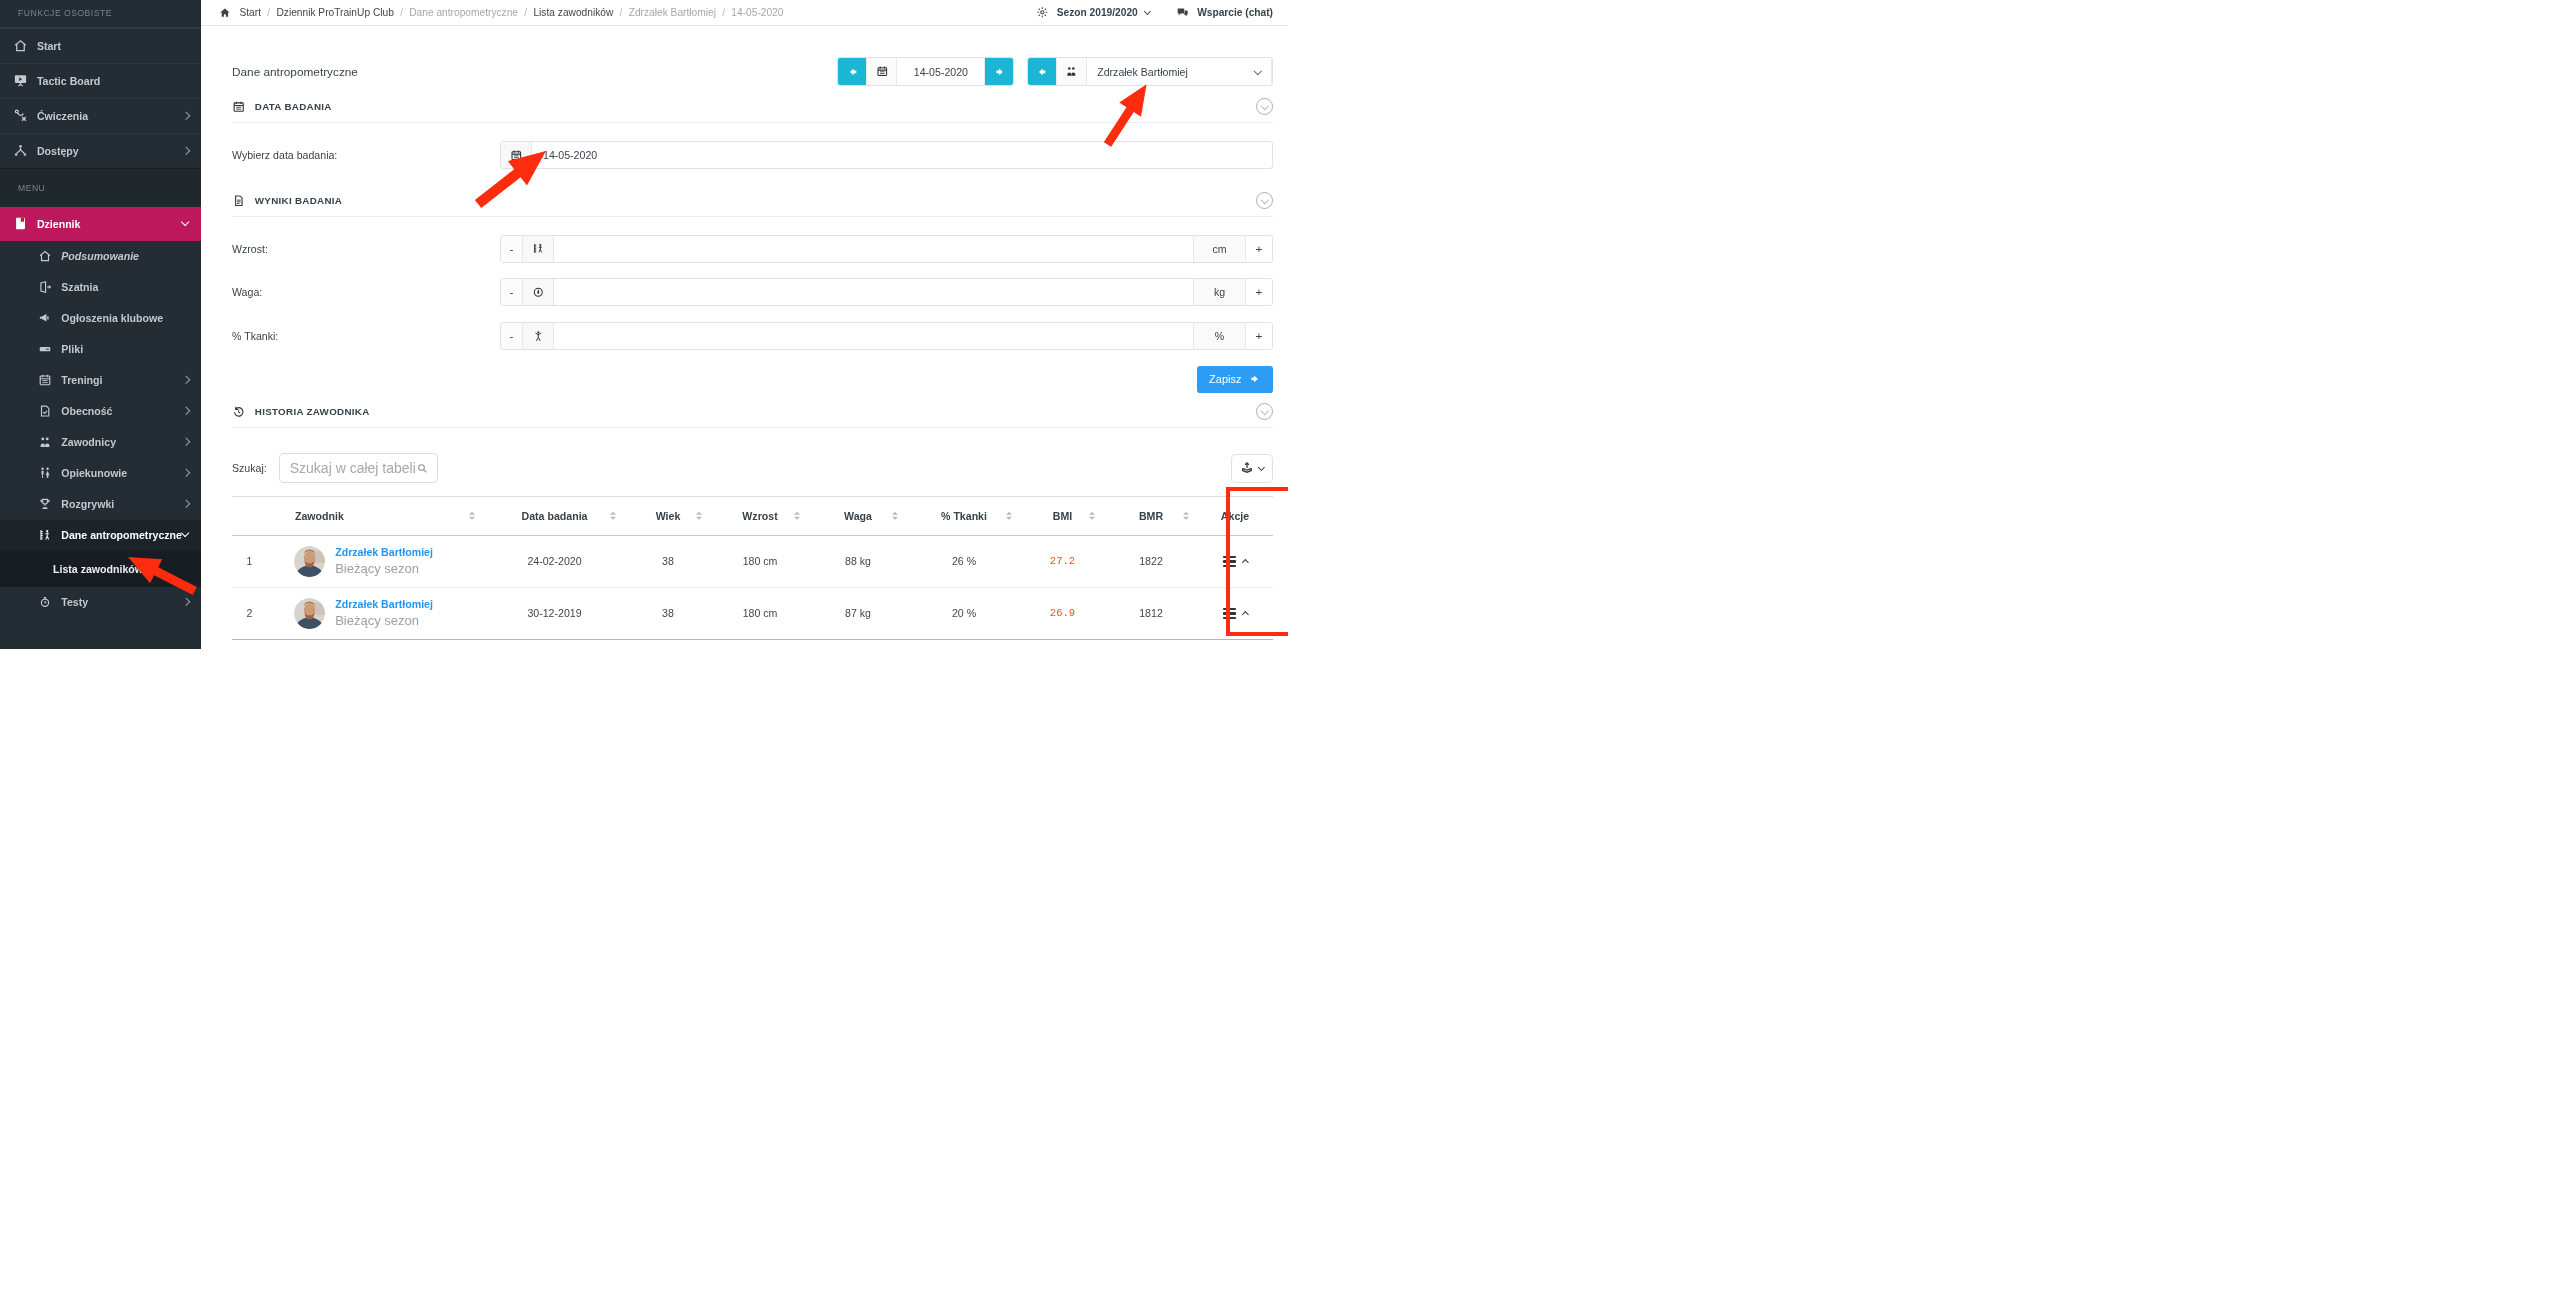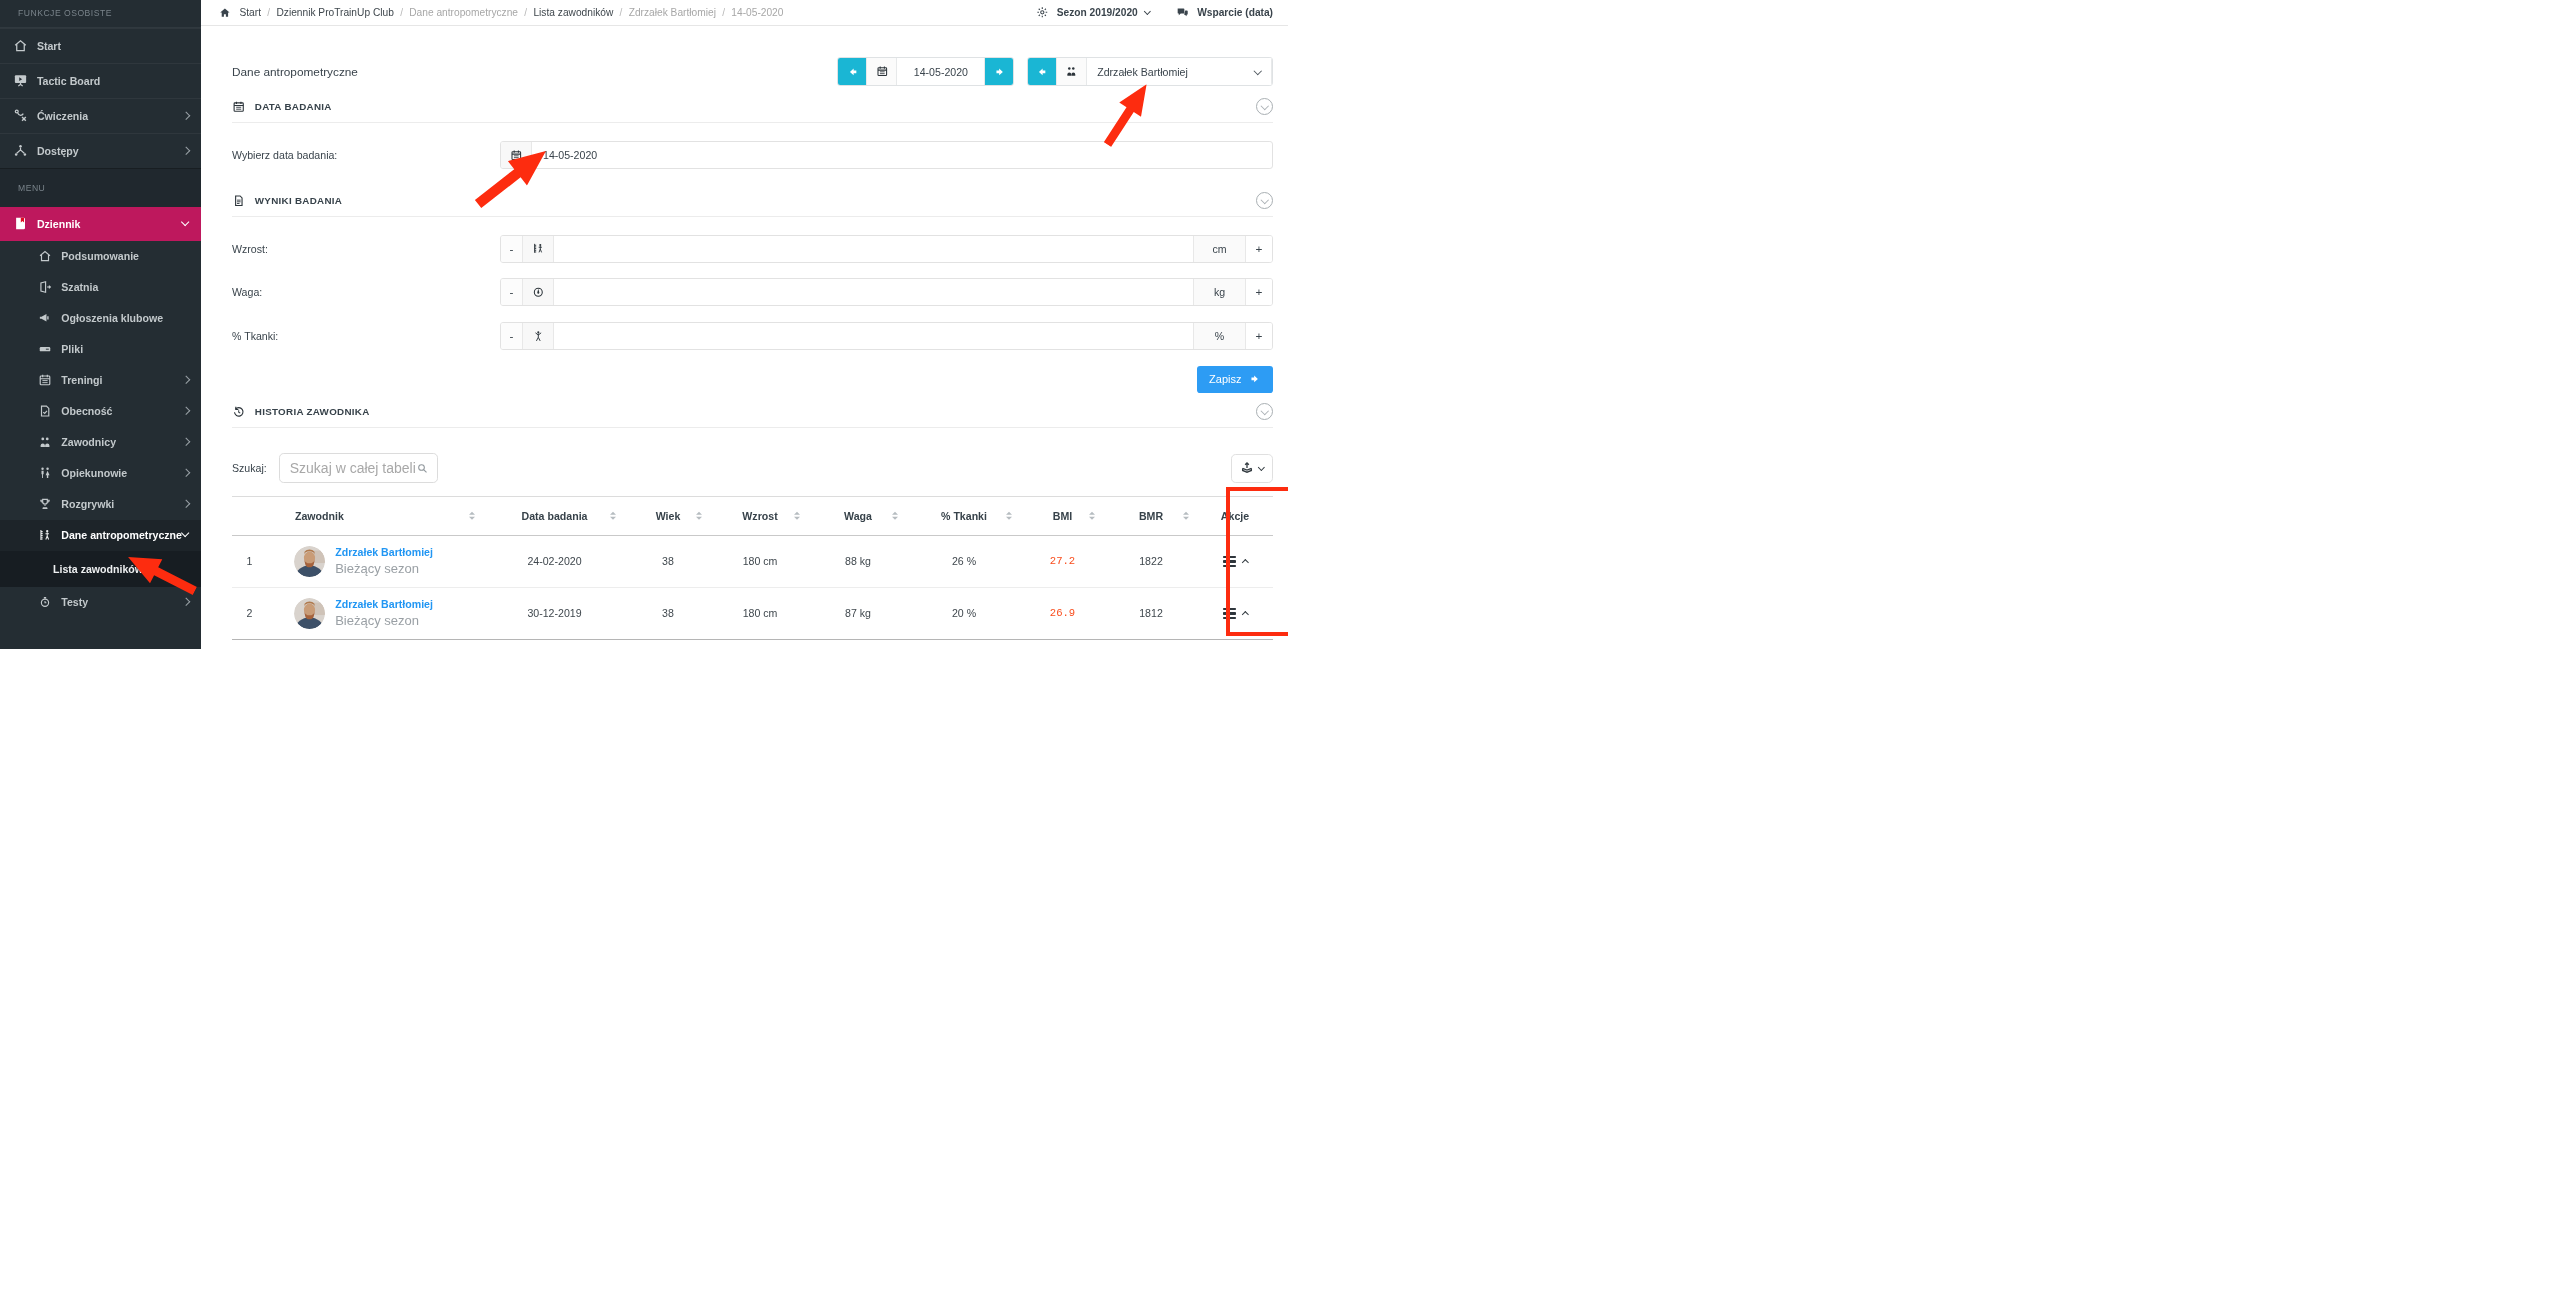--- a/index.html
+++ b/index.html
@@ -4,21 +4,21 @@
 <style>
   * { margin:0; padding:0; box-sizing:border-box; }
   html,body { width:1288px; height:649px; overflow:hidden; }
   body { font-family:"Liberation Sans", sans-serif; background:#fff; position:relative; }
 
   
   .sidebar { position:absolute; left:0; top:0; width:201px; height:649px; background:#242d33; display:flex; flex-direction:column; }
   .sb-label { height:27.5px; display:flex; align-items:center; padding-left:18px; color:#79838a; font-size:8.6px; letter-spacing:0.5px; border-bottom:0.8px solid rgba(255,255,255,.06); }
   .sb-label.menu { height:39px; border-top:0.8px solid rgba(0,0,0,.25); border-bottom:none; background:#20282e; }
   .sb-item { height:35px; display:flex; align-items:center; color:#c3c9cc; font-size:10.6px; font-weight:bold; border-top:0.8px solid rgba(255,255,255,.05); cursor:pointer; }
-  .sb-item:first-of-type { border-top:none; }
+  .sb-item:first-of-type { border-top:none;font-style:italic; }
   .sb-ic { width:15.7px; margin-left:12.6px; display:flex; justify-content:center; align-items:center; color:#c3c9cc; flex-shrink:0; }
   .sb-ic svg { display:block; }
   .sb-txt { margin-left:8.6px; white-space:nowrap; }
   .chev-r { width:5.5px; height:5.5px; border-right:1.6px solid #98a0a5; border-bottom:1.6px solid #98a0a5; transform:rotate(-45deg); margin-left:auto; margin-right:12.6px; }
   .chev-d { width:6.3px; height:6.3px; border-right:1.6px solid #fff; border-bottom:1.6px solid #fff; transform:rotate(45deg); margin-left:auto; margin-right:12.6px; margin-top:-3.1px; }
   .sb-item.red { background:#be185d; color:#fff; border-top:none; height:34px; }
   .sb-item.red .sb-ic { color:#fff; }
   .sb-sub .sb-item { height:31px; border-top:none; }
   .sb-sub .sb-ic { margin-left:37px; }
   .sb-item.parent-active { background:#1d2429; color:#fff; }
@@ -419,21 +419,21 @@
           </svg>
         </span>
       <span>Sezon 2019/2020</span>
       <i class="chev-sm"></i>
       <span class="tb-gap"></span>
       <span class="sb-ic" style="margin:0; color:#3a444c;">
           <svg width="13.4" height="13.4" viewBox="0 0 17 17">
             <use href="#i-chat"></use>
           </svg>
         </span>
-      <span>Wsparcie (data)</span>
+      <span>Wsparcie (chat)</span>
     </div>
   </div>
 
   <div class="content">
 
     <div class="controls">
       <div class="page-title">Dane antropometryczne</div>
 
       <div class="ctrl-group">
         <div class="cbtn cyan">

